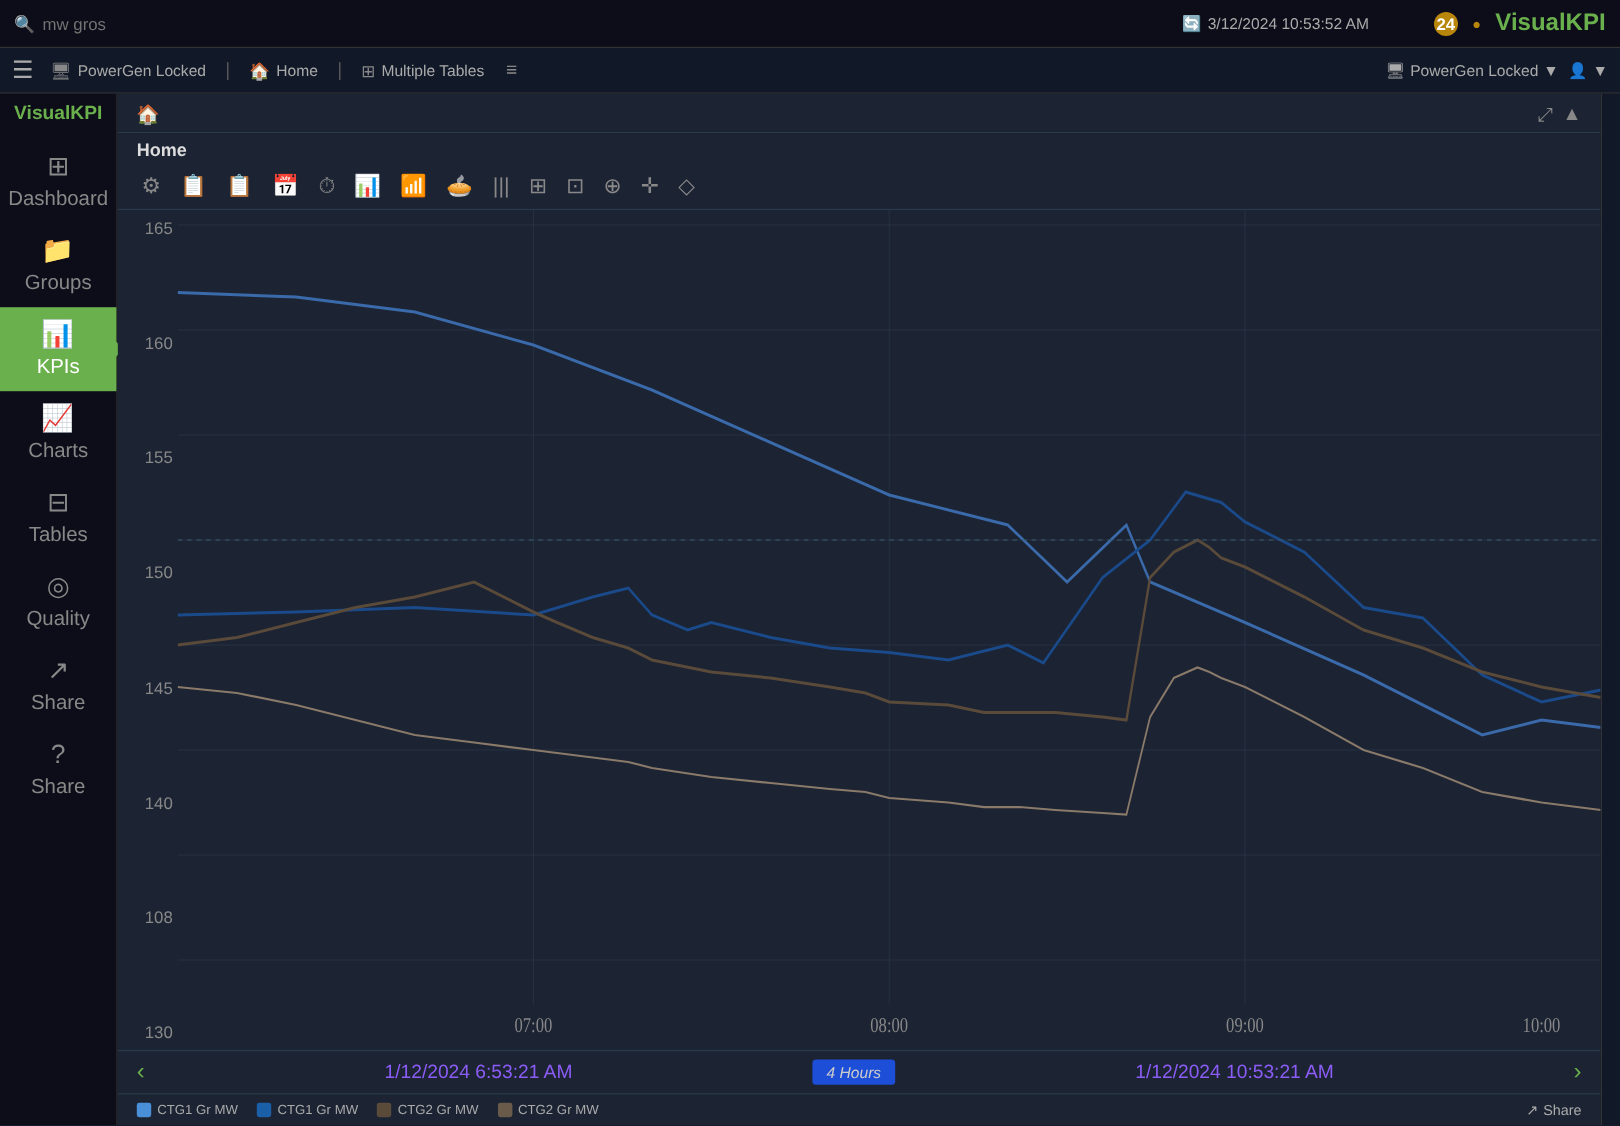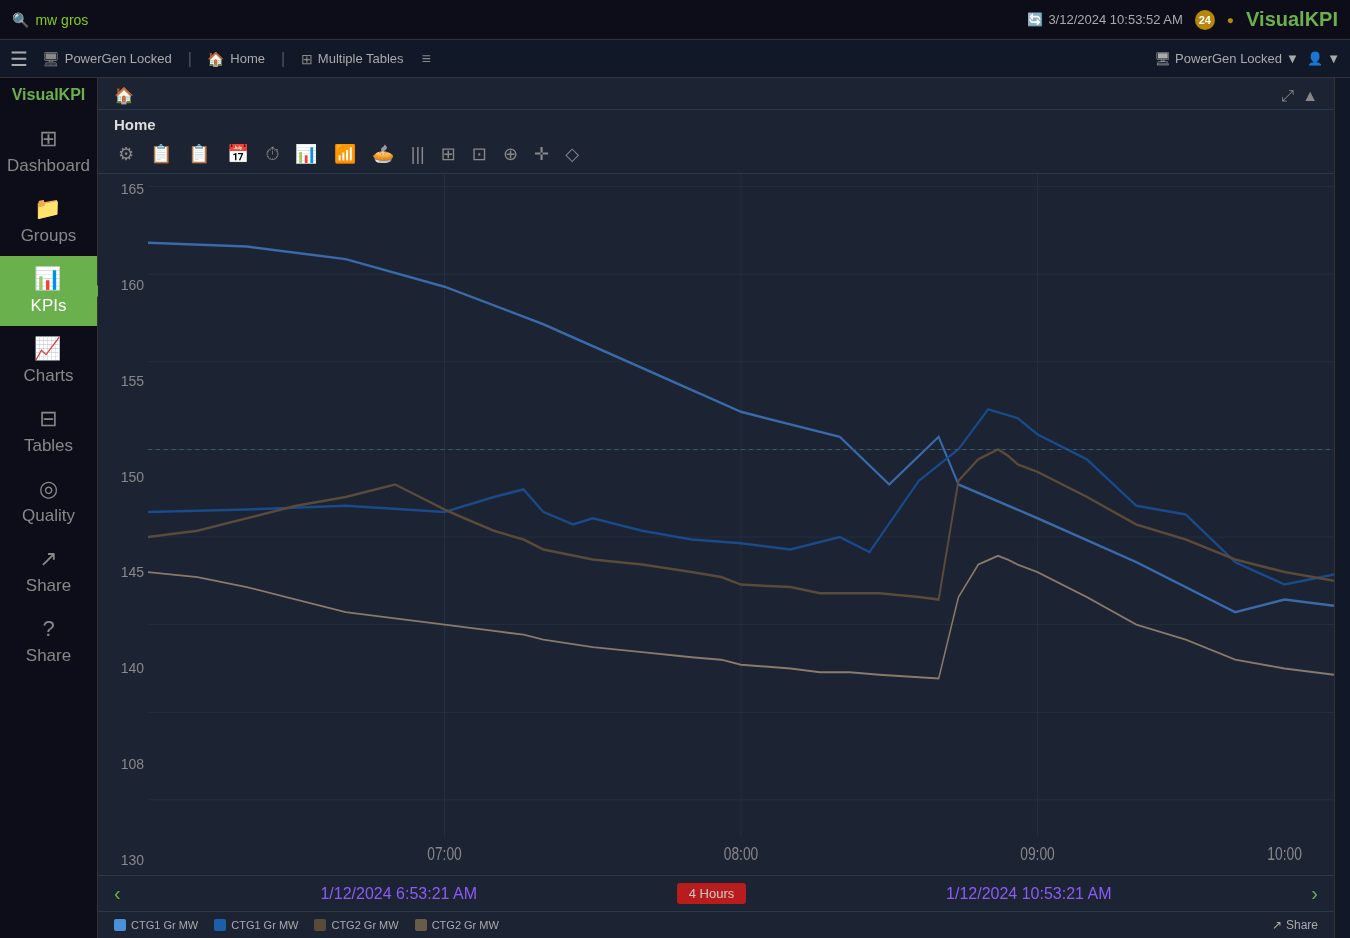--- a/index.html
+++ b/index.html
@@ -16,29 +16,29 @@
       border-bottom: 1px solid #333;
       flex-shrink: 0;
     }
     .top-bar-search {
       display: flex;
       align-items: center;
       gap: 6px;
       flex: 1;
     }
     .search-icon-top { color: #888; font-size: 14px; }
-    .search-text { color: #84cc16; font-size: 14px; }
+    .search-text { color: #737373; font-size: 14px; }
     .top-bar-right {
       display: flex;
       align-items: center;
       gap: 12px;
       margin-left: auto;
     }
     .top-time { color: #aaa; font-size: 13px; display: flex; align-items: center; gap: 5px; }
-    .badge-24 { background: #b8860b; color: #fff; border-radius: 50%; width: 20px; height: 20px; display: flex; align-items: center; justify-content: center; font-size: 11px; font-weight: bold; }
+    .badge-24 { background: #b8860b; color: #fff; border-radius: 50%; width: 20px; height: 20px; display: flex; align-items: center; justify-content: center; font-size: 14px; font-weight: bold; margin-left: 42px; }
     .visualkpi-logo { color: #fff; font-size: 20px; font-weight: bold; }
     .visualkpi-logo span { color: #6ab04c; }
 
     
     .nav-bar {
       background: #111827;
       height: 38px;
       display: flex;
       align-items: center;
       padding: 0 10px;
@@ -182,21 +182,21 @@
     
     .chart-container {
       flex: 1;
       position: relative;
       background: #1c2333;
       overflow: hidden;
       padding: 10px 0 0 50px;
     }
     .chart-svg-wrapper {
       position: absolute;
-      top: 0; left: 50px; right: 0; bottom: 0;
+      top: 0; left: 50px; right: 0; bottom: 0; font-family: Liberation Serif, serif;
     }
     svg.chart-svg {
       width: 100%;
       height: 100%;
     }
     .y-axis-labels {
       position: absolute;
       left: 0;
       top: 0;
       bottom: 0;
@@ -221,24 +221,25 @@
       align-items: center;
       justify-content: space-between;
       border-top: 1px solid #2a3a4a;
       flex-shrink: 0;
     }
     .chart-nav-btn { color: #6ab04c; font-size: 20px; cursor: pointer; }
     .chart-nav-time { color: #8b5cf6; font-size: 16px; }
     .chart-nav-period {
       color: #ccc;
       font-size: 13px;
-      background: #b91c1c;
+      background: #1d4ed8;
       padding: 3px 12px;
       border-radius: 3px;
       cursor: pointer;
+      font-style: italic;
     }
 
     
     .chart-legend {
       background: #1c2333;
       padding: 6px 16px;
       display: flex;
       align-items: center;
       gap: 16px;
       border-top: 1px solid #2a3a4a;

